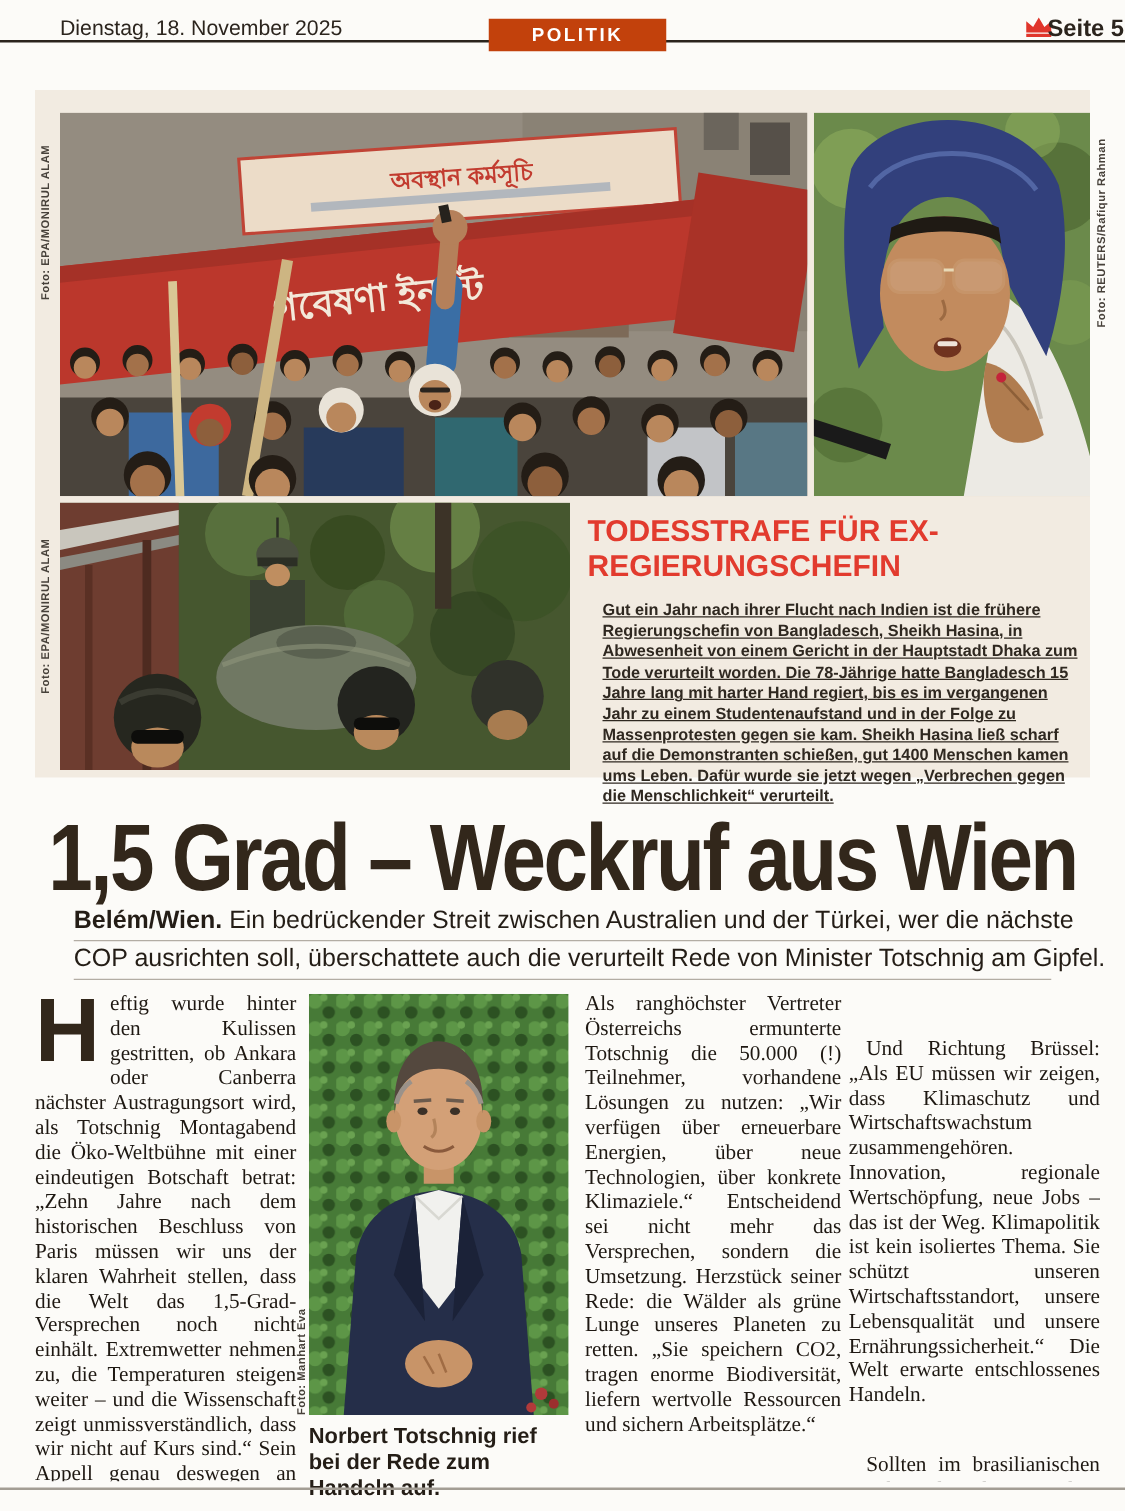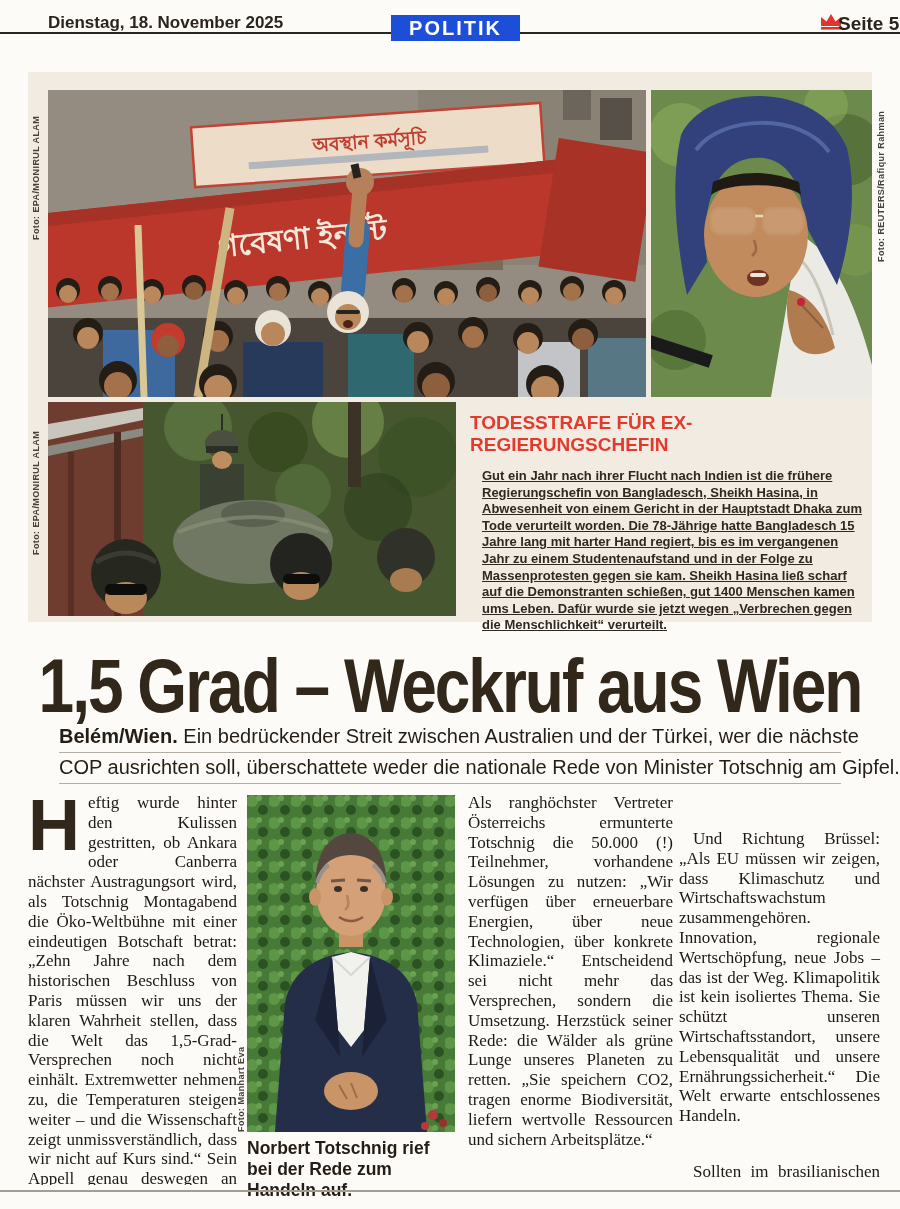--- a/index.html
+++ b/index.html
@@ -1,42 +1,42 @@
 <!DOCTYPE html>
 <html><head>
 <meta charset="utf-8">
 <style>
   html,body{margin:0;padding:0;}
   body{background:#ffffff;}
   .page{position:relative;width:900px;height:1209px;background:#fcfbf8;overflow:hidden;
         font-family:"Liberation Sans",sans-serif;color:#2b241d;}
 
   
-  .hdr-date{position:absolute;left:48px;top:13px;font-size:17px;font-weight:700;color:#2b241d;}
+  .hdr-date{position:absolute;left:48px;top:13px;font-size:17px;font-weight:400;color:#2b241d;}
   .hdr-rule{position:absolute;left:0;top:32px;width:900px;height:2px;background:#2b241d;}
-  .politik-box{position:absolute;left:391px;top:15px;width:129px;height:26px;background:#1d4ed8;
-               color:#fff;font-size:20px;font-weight:700;letter-spacing:2px;
+  .politik-box{position:absolute;left:391px;top:15px;width:142px;height:26px;background:#c2410c;
+               color:#fff;font-size:15px;font-weight:700;letter-spacing:2px;
                display:flex;align-items:center;justify-content:center;z-index:3;}
   .crown{position:absolute;left:820px;top:13px;width:22px;height:17px;}
   .hdr-page{position:absolute;left:819px;top:13px;font-size:19px;font-weight:700;margin-left:19px;}
 
   
   .panel{position:absolute;left:28px;top:72px;width:844px;height:550px;background:#f2ebe1;}
   .photo{position:absolute;overflow:hidden;}
   .photo svg{display:block;width:100%;height:100%;}
   .ph-crowd{left:48px;top:90px;width:598px;height:307px;}
   .ph-portrait{left:651px;top:90px;width:221px;height:307px;}
   .ph-soldiers{left:48px;top:402px;width:408px;height:214px;}
 
   .vcredit{position:absolute;font-size:9px;font-weight:700;letter-spacing:.4px;color:#47413a;
            transform-origin:0 0;transform:rotate(-90deg);white-space:nowrap;}
 
   
   .death{position:absolute;left:470px;top:412px;width:405px;}
-  .death-kicker{font-size:19px;font-weight:700;color:#e23b2e;margin:0 0 3px 0;}
+  .death-kicker{font-size:24px;font-weight:700;color:#e23b2e;margin:0 0 3px 0;}
   .death-body{font-size:13px;line-height:16.6px;font-weight:700;color:#2f2820;margin:12px;text-decoration:underline;}
 
   
   .headline{position:absolute;left:0;top:642px;width:900px;text-align:center;
             font-size:64px;font-weight:800;letter-spacing:-2px;color:#32271b;
             transform:scaleY(1.18);transform-origin:50% 0;white-space:nowrap;}
   .lead-wrap{position:absolute;left:59px;top:725px;width:782px;}
   .lead-line{white-space:nowrap;text-align:center;font-size:20px;color:#241d16;
              border-bottom:1.5px solid #b3ada4;padding-bottom:4px;margin-bottom:3px;}
   .lead-loc{font-weight:700;}
@@ -254,21 +254,21 @@
   <div class="vcredit" style="left:31px;top:555px;">Foto: EPA/MONIRUL ALAM</div>
 
   <div class="death">
     <p class="death-kicker">TODESSTRAFE FÜR EX-REGIERUNGSCHEFIN</p>
     <p class="death-body">Gut ein Jahr nach ihrer Flucht nach Indien ist die frühere Regierungschefin von Bangladesch, Sheikh Hasina, in Abwesenheit von einem Gericht in der Hauptstadt Dhaka zum Tode verurteilt worden. Die 78-Jährige hatte Bangladesch 15 Jahre lang mit harter Hand regiert, bis es im vergangenen Jahr zu einem Studentenaufstand und in der Folge zu Massenprotesten gegen sie kam. Sheikh Hasina ließ scharf auf die Demonstranten schießen, gut 1400 Menschen kamen ums Leben. Dafür wurde sie jetzt wegen „Verbrechen gegen die Menschlichkeit“ verurteilt.</p>
   </div>
 
   <div class="headline">1,5 Grad – Weckruf aus Wien</div>
   <div class="lead-wrap">
     <div class="lead-line"><span class="lead-loc">Belém/Wien.</span><span> Ein bedrückender Streit zwischen Australien und der Türkei, wer die nächste</span></div>
-    <div class="lead-line">COP ausrichten soll, überschattete weder die nationale Rede von Minister Totschnig am Gipfel.</div>
+    <div class="lead-line">COP ausrichten soll, überschattete auch die verurteilt Rede von Minister Totschnig am Gipfel.</div>
   </div>
 
   <div class="cols">
     <div class="col col-1">
       <p class="jp"><span class="dropcap">H</span><span>eftig wurde hinter den Kulissen gestritten, ob Ankara oder Canberra nächster Austragungsort wird, als Totschnig Montagabend die Öko-Weltbühne mit einer eindeutigen Botschaft betrat: „Zehn Jahre nach dem historischen Beschluss von Paris müssen wir uns der klaren Wahrheit stellen, dass die Welt das 1,5-Grad-Versprechen noch nicht einhält. Extremwetter nehmen zu, die Temperaturen steigen weiter – und die Wissenschaft zeigt unmissverständlich, dass wir nicht auf Kurs sind.“ Sein Appell genau deswegen an alle Staaten: „Verstärken wir unsere Anstrengungen. Nicht irgendwann – jetzt!“</span></p>
     </div>
     <div class="col col-3">
       <p class="jp">Als ranghöchster Vertreter Österreichs ermunterte Totschnig die 50.000 (!) Teilnehmer, vorhandene Lösungen zu nutzen: „Wir verfügen über erneuerbare Energien, über neue Technologien, über konkrete Klimaziele.“ Entscheidend sei nicht mehr das Versprechen, sondern die Umsetzung. Herzstück seiner Rede: die Wälder als grüne Lunge unseres Planeten zu retten. „Sie speichern CO2, tragen enorme Biodiversität, liefern wertvolle Ressourcen und sichern Arbeitsplätze.“</p>
       <p class="jp indent">Totschnig brach auch eine Lanze für die Bergregionen: „Sie versorgen die Hälfte der Menschheit mit Süßwasser und sind entscheidend für</p>
     </div>

